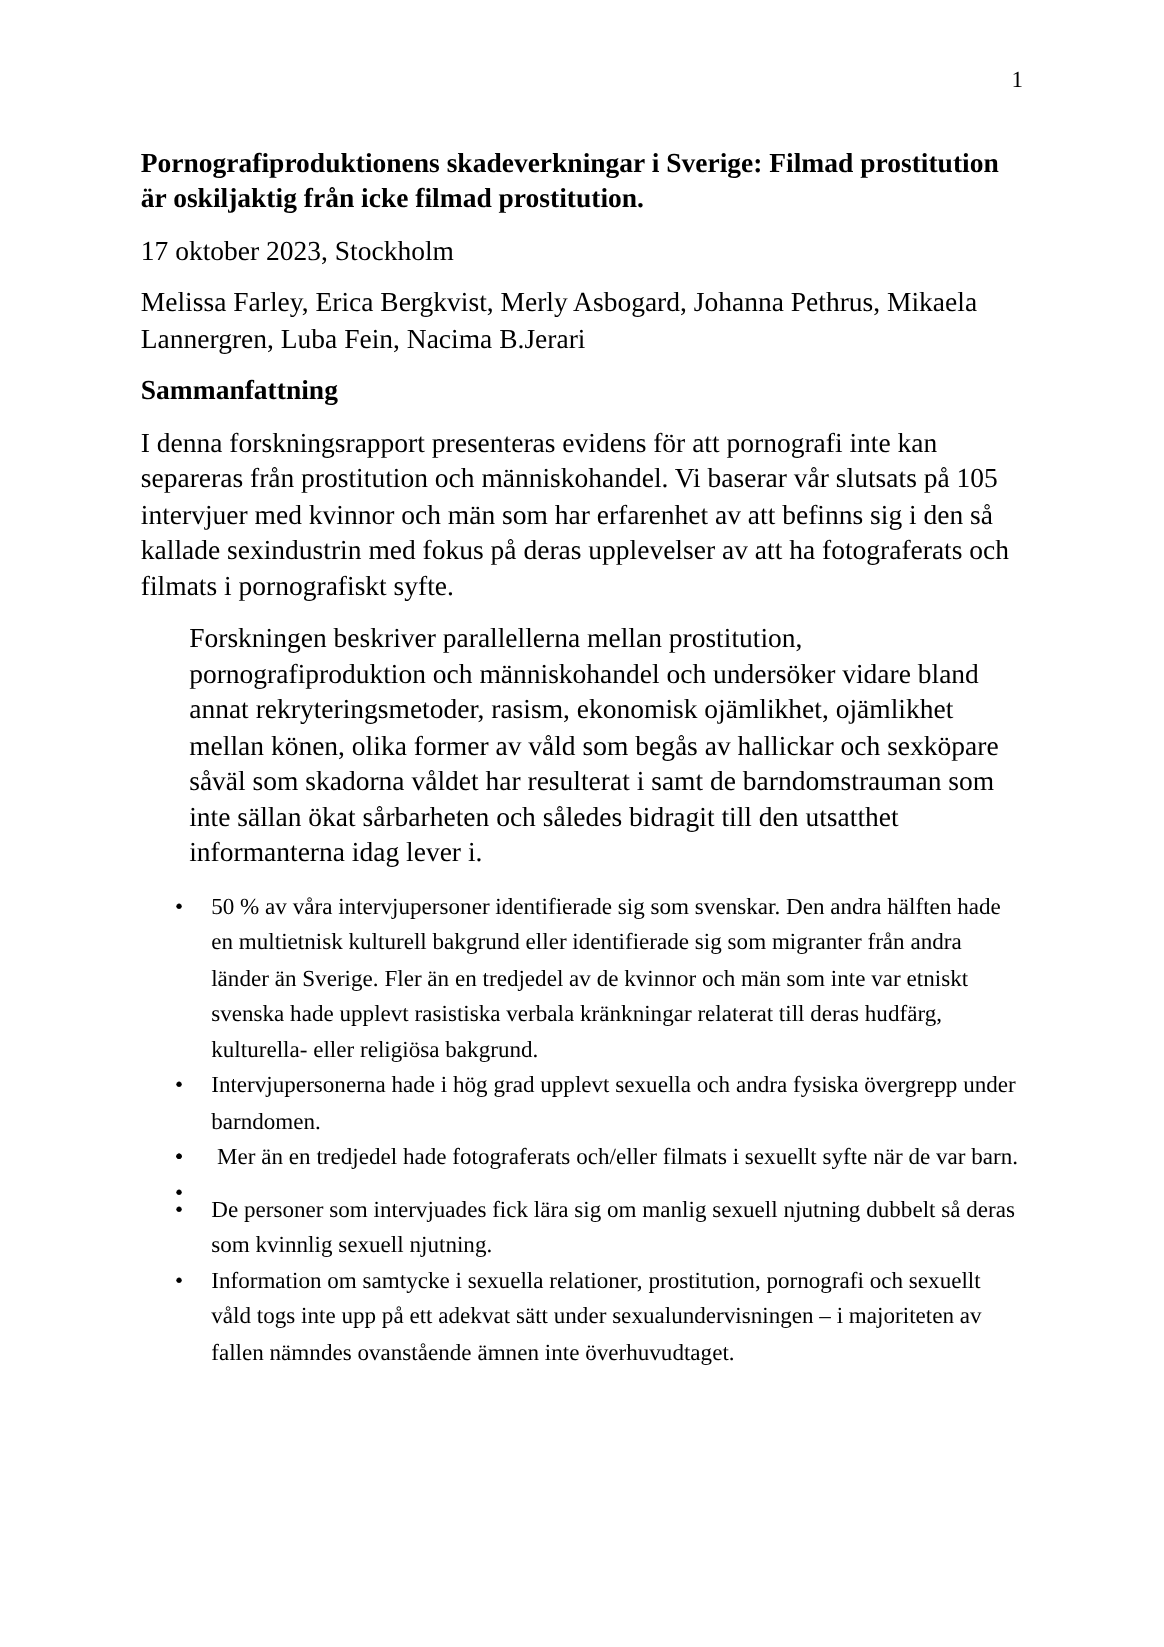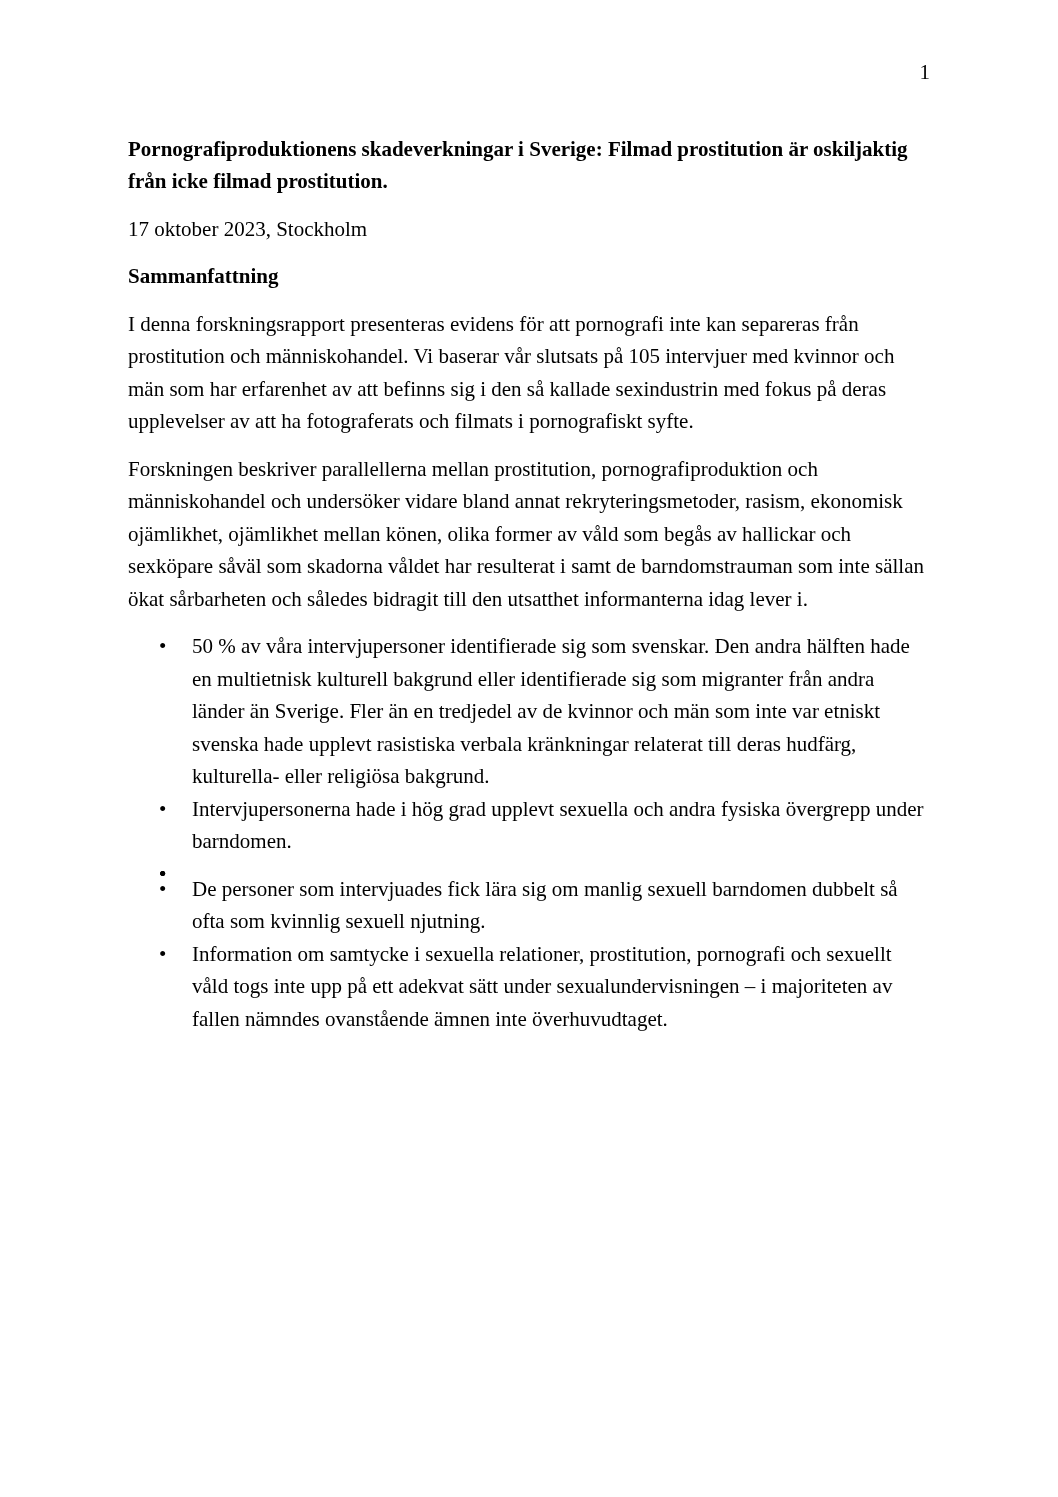--- a/index.html
+++ b/index.html
@@ -21,33 +21,34 @@
     padding: 56px 128px 0 128px;
     background: #ffffff;
   }
   .page-number {
     text-align: right;
     font-size: 21px;
     line-height: 32.5px;
     margin: 0 0 44px 0;
   }
   p, h1, h2 {
-    font-size: 21px;
+    font-size: 25px;
     line-height: 32.5px;
     font-weight: normal;
     margin: 0 0 15px 0;
   }
   h1, h2 {
     font-weight: bold;
   }
   [data-bind] {
     white-space: pre-wrap;
   }
   .block {
     display: block;
+    margin-left: 44px;
   }
   ul {
     list-style: none;
     margin: 0 0 15px 0;
     padding: 0 0 0 64px;
   }
   li {
     position: relative;
     font-size: 21px;
     line-height: 32.5px;
@@ -65,20 +66,21 @@
 <body>
 
 <div class="page">
 
   <div class="page-number" data-bind="page_number">1</div>
 
   <h1 data-bind="title">Pornografiproduktionens skadeverkningar i Sverige: Filmad prostitution är oskiljaktig från icke filmad prostitution.</h1>
 
   <p data-bind="dateline">17 oktober 2023, Stockholm</p>
 
+  <p data-bind="authors">Melissa Farley, Erica Bergkvist, Merly Asbogard, Johanna Pethrus, Mikaela Lannergren, Luba Fein, Nacima B.Jerari</p>
 
   <h2 data-bind="summary.heading">Sammanfattning</h2>
 
   <p data-bind="summary.paragraph_1">I denna forskningsrapport presenteras evidens för att pornografi inte kan separeras från prostitution och människohandel. Vi baserar vår slutsats på 105 intervjuer med kvinnor och män som har erfarenhet av att befinns sig i den så kallade sexindustrin med fokus på deras upplevelser av att ha fotograferats och filmats i pornografiskt syfte.</p>
 
   <p>
     <span class="block" data-bind="summary.paragraph_2a">Forskningen beskriver parallellerna mellan prostitution, pornografiproduktion och människohandel och undersöker vidare bland annat rekryteringsmetoder, rasism, ekonomisk ojämlikhet, ojämlikhet mellan könen, olika former av våld som begås av hallickar och sexköpare såväl som skadorna våldet har resulterat i samt de barndomstrauman som inte sällan ökat sårbarheten och således bidragit till den utsatthet informanterna idag lever i.</span>
   </p>
 
 
@@ -89,31 +91,32 @@
     </li>
     <li>
       <span class="bullet-glyph" data-bind="bullet_glyph">•</span>
       <span data-bind="findings.bullets.1">Intervjupersonerna hade i hög grad upplevt sexuella och andra fysiska övergrepp under barndomen.</span>
     </li>
     <li>
       <span class="bullet-glyph" data-bind="bullet_glyph">•</span>
     </li>
     <li>
       <span class="bullet-glyph" data-bind="bullet_glyph">•</span>
+      <span data-bind="findings.bullets.3"> Mer än en tredjedel hade fotograferats och/eller filmats i sexuellt syfte när de var barn.</span>
     </li>
     <li>
       <span class="bullet-glyph" data-bind="bullet_glyph">•</span>
     </li>
   </ul>
 
 
   <ul>
     <li>
       <span class="bullet-glyph" data-bind="bullet_glyph">•</span>
-      <span data-bind="school.bullets.0">De personer som intervjuades fick lära sig om manlig sexuell barndomen dubbelt så ofta som kvinnlig sexuell njutning.</span>
+      <span data-bind="school.bullets.0">De personer som intervjuades fick lära sig om manlig sexuell njutning dubbelt så deras som kvinnlig sexuell njutning.</span>
     </li>
     <li>
       <span class="bullet-glyph" data-bind="bullet_glyph">•</span>
       <span data-bind="school.bullets.1">Information om samtycke i sexuella relationer, prostitution, pornografi och sexuellt våld togs inte upp på ett adekvat sätt under sexualundervisningen – i majoriteten av fallen nämndes ovanstående ämnen inte överhuvudtaget.</span>
     </li>
   </ul>
 
 </div>
 
 </body></html>

